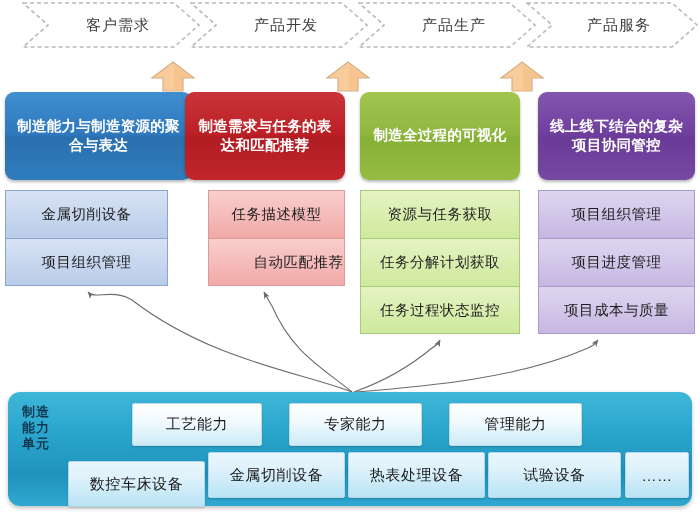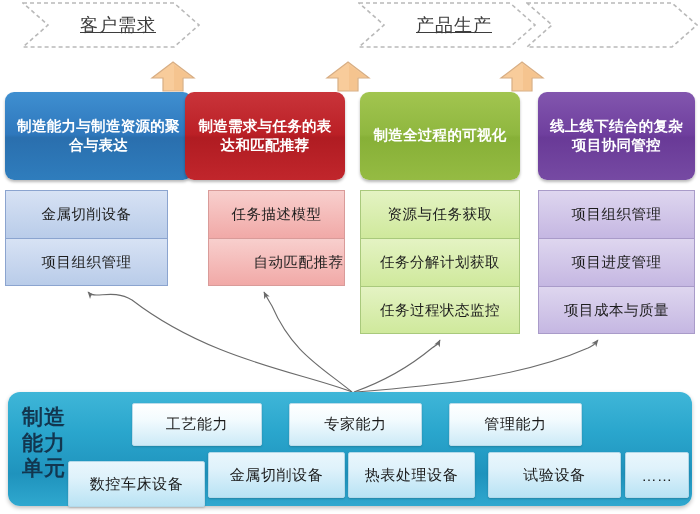--- a/index.html
+++ b/index.html
@@ -10,23 +10,22 @@
     overflow:hidden;
     position:relative;
   }
   #stage{position:absolute;left:0;top:0;width:700px;height:514px;}
 
   
   .chevron-row{position:absolute;left:0;top:0;width:700px;height:56px;}
   .chev{
     position:absolute;top:2px;height:46px;
     display:flex;align-items:center;justify-content:center;
-    color:#3d3d3d;font-size:18px;letter-spacing:1px;
+    color:#3d3d3d;font-size:15px;letter-spacing:1px;
     font-family:"Liberation Serif","DejaVu Serif",serif;
-    text-decoration:underline;
   }
   .chev svg{position:absolute;left:0;top:0;}
   .chev span{position:relative;z-index:2;padding-left:14px;}
 
   
   .up-arrow{position:absolute;width:46px;height:32px;}
 
   
   .hdr{
     position:absolute;top:92px;height:88px;border-radius:9px;
@@ -68,21 +67,21 @@
   
   .bottom-panel{
     position:absolute;left:8px;top:392px;width:684px;height:114px;
     border-radius:12px;
     background:linear-gradient(180deg,#3fb6d8 0%,#2aa6cd 35%,#1f93bd 72%,#2fa8cf 100%);
     box-shadow:0 2px 4px rgba(0,0,0,.25);
     box-sizing:border-box;
   }
   .unit-label{
     position:absolute;left:22px;top:404px;width:46px;
-    font-size:21px;font-weight:bold;color:#12364f;line-height:1.22;
+    font-size:13px;font-weight:bold;color:#12364f;line-height:1.22;
     text-align:left;letter-spacing:1px;
   }
   .cap{
     position:absolute;height:43px;
     display:flex;align-items:center;justify-content:center;
     font-size:15px;color:#1b1b1b;letter-spacing:.6px;
     background:linear-gradient(180deg,#ffffff 0%,#f3fbfe 38%,#cdeaf7 100%);
     border:1px solid #bcdcea;border-radius:2px;
     box-shadow:0 1px 2px rgba(0,0,0,.18);
     box-sizing:border-box;
@@ -102,30 +101,37 @@
 
 <div id="stage">
 
   <div class="chevron-row">
     <div class="chev" style="left:22px;width:178px;">
       <svg width="178" height="46" viewBox="0 0 178 46">
         <path d="M1,1 L152,1 L177,23 L152,45 L1,45 L26,23 Z" fill="none" stroke="#b9b9b9" stroke-width="1.6" stroke-dasharray="4,3"></path>
       </svg>
       <span>客户需求</span>
     </div>
+    <div class="chev" style="left:190px;width:178px;">
+      <svg width="178" height="46" viewBox="0 0 178 46">
+        <path d="M1,1 L152,1 L177,23 L152,45 L1,45 L26,23 Z" fill="none" stroke="#b9b9b9" stroke-width="1.6" stroke-dasharray="4,3"></path>
+      </svg>
+      <span>产品开发</span>
+    </div>
     <div class="chev" style="left:358px;width:178px;">
       <svg width="178" height="46" viewBox="0 0 178 46">
         <path d="M1,1 L152,1 L177,23 L152,45 L1,45 L26,23 Z" fill="none" stroke="#b9b9b9" stroke-width="1.6" stroke-dasharray="4,3"></path>
       </svg>
       <span>产品生产</span>
     </div>
     <div class="chev" style="left:526px;width:172px;">
       <svg width="172" height="46" viewBox="0 0 172 46">
         <path d="M1,1 L146,1 L171,23 L146,45 L1,45 L26,23 Z" fill="none" stroke="#b9b9b9" stroke-width="1.6" stroke-dasharray="4,3"></path>
       </svg>
+      <span>产品服务</span>
     </div>
   </div>
 
   <div class="up-arrow" style="left:150px;top:60px;">
     <svg width="46" height="32" viewBox="0 0 46 32">
       <path d="M23,2 L44,18 L33,18 L33,31 L13,31 L13,18 L2,18 Z" fill="#f8cc9b" stroke="#d8ae84" stroke-width="1.2"></path>
       <path d="M23,4 L41,17 L32,17 L32,30 L24,30 L24,4 Z" fill="#f2bd85" opacity=".55"></path>
     </svg>
   </div>
   <div class="up-arrow" style="left:325px;top:60px;">
@@ -225,21 +231,21 @@
   <div class="cap" style="left:449px;top:403px;width:133px;">
       <span>管理能力</span>
     </div>
 
   <div class="dev" style="left:68px;width:137px;margin-top:9px;">
       <span>数控车床设备</span>
     </div>
   <div class="dev" style="left:208px;width:137px;">
       <span>金属切削设备</span>
     </div>
-  <div class="dev" style="left:348px;width:127px;">
+  <div class="dev" style="left:348px;width:137px;">
       <span>热表处理设备</span>
     </div>
   <div class="dev" style="left:488px;width:133px;">
       <span>试验设备</span>
     </div>
   <div class="dev" style="left:625px;width:64px;">
       <span>……</span>
     </div>
 
 </div>

